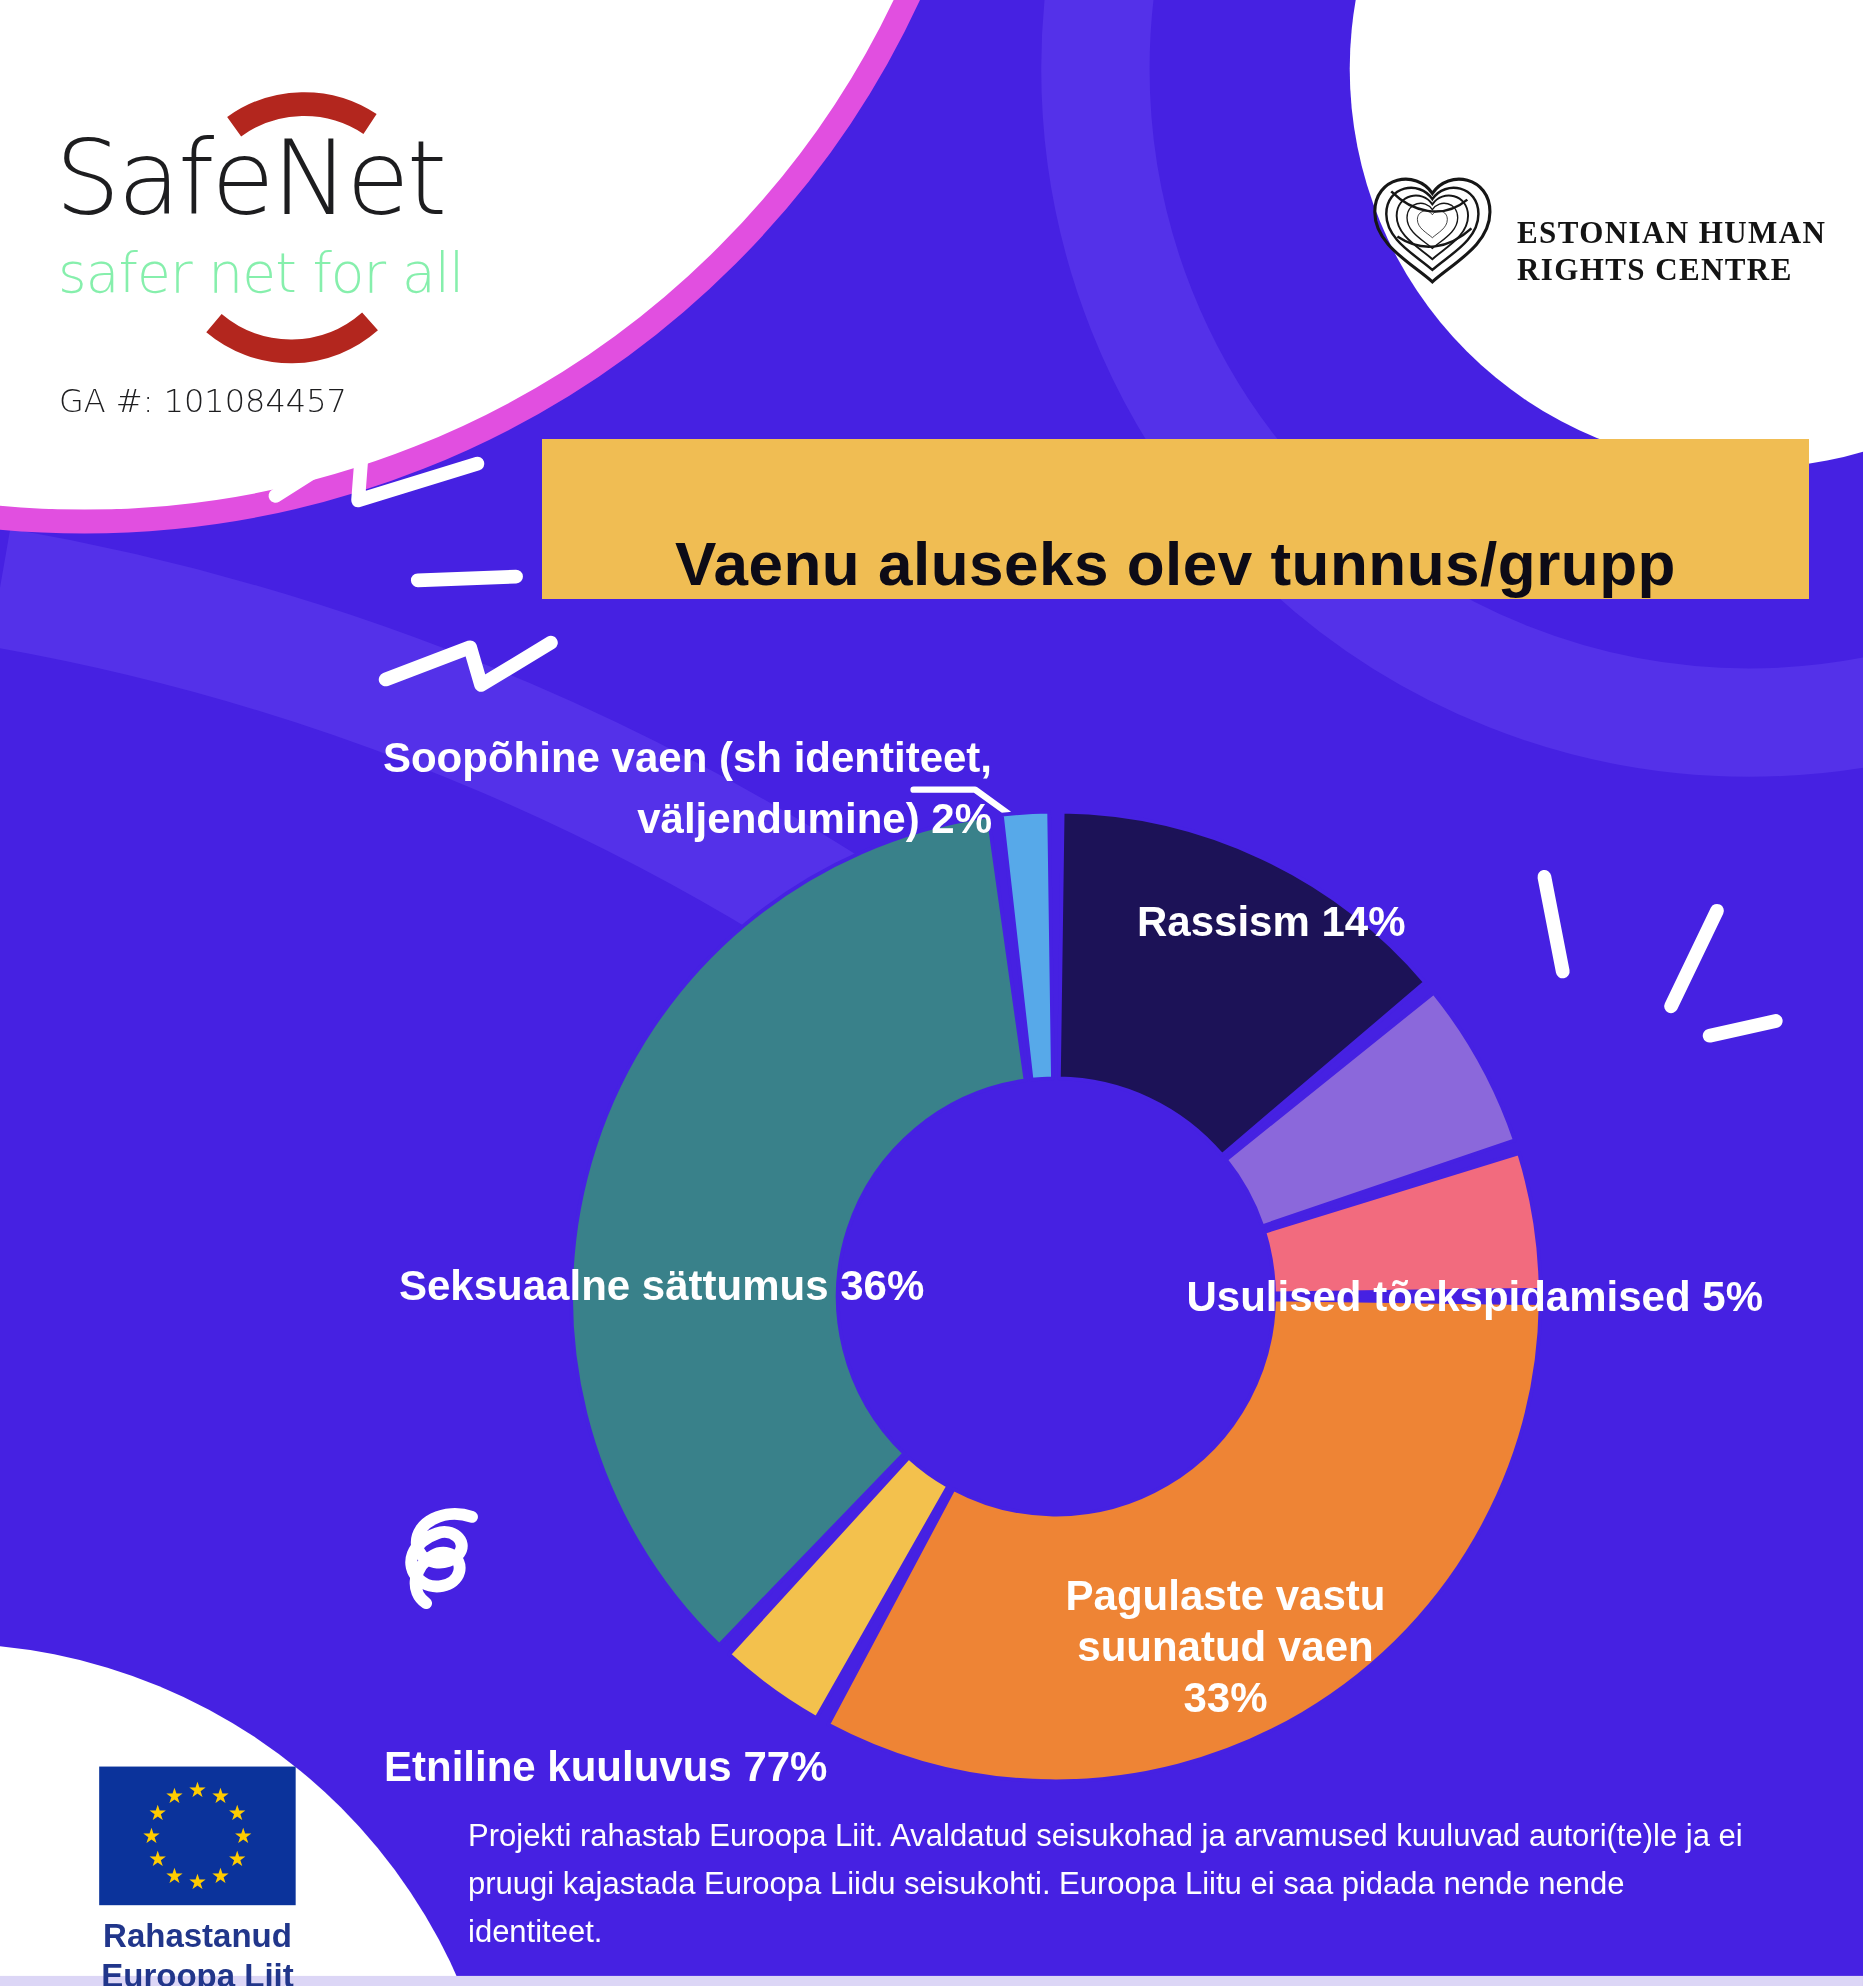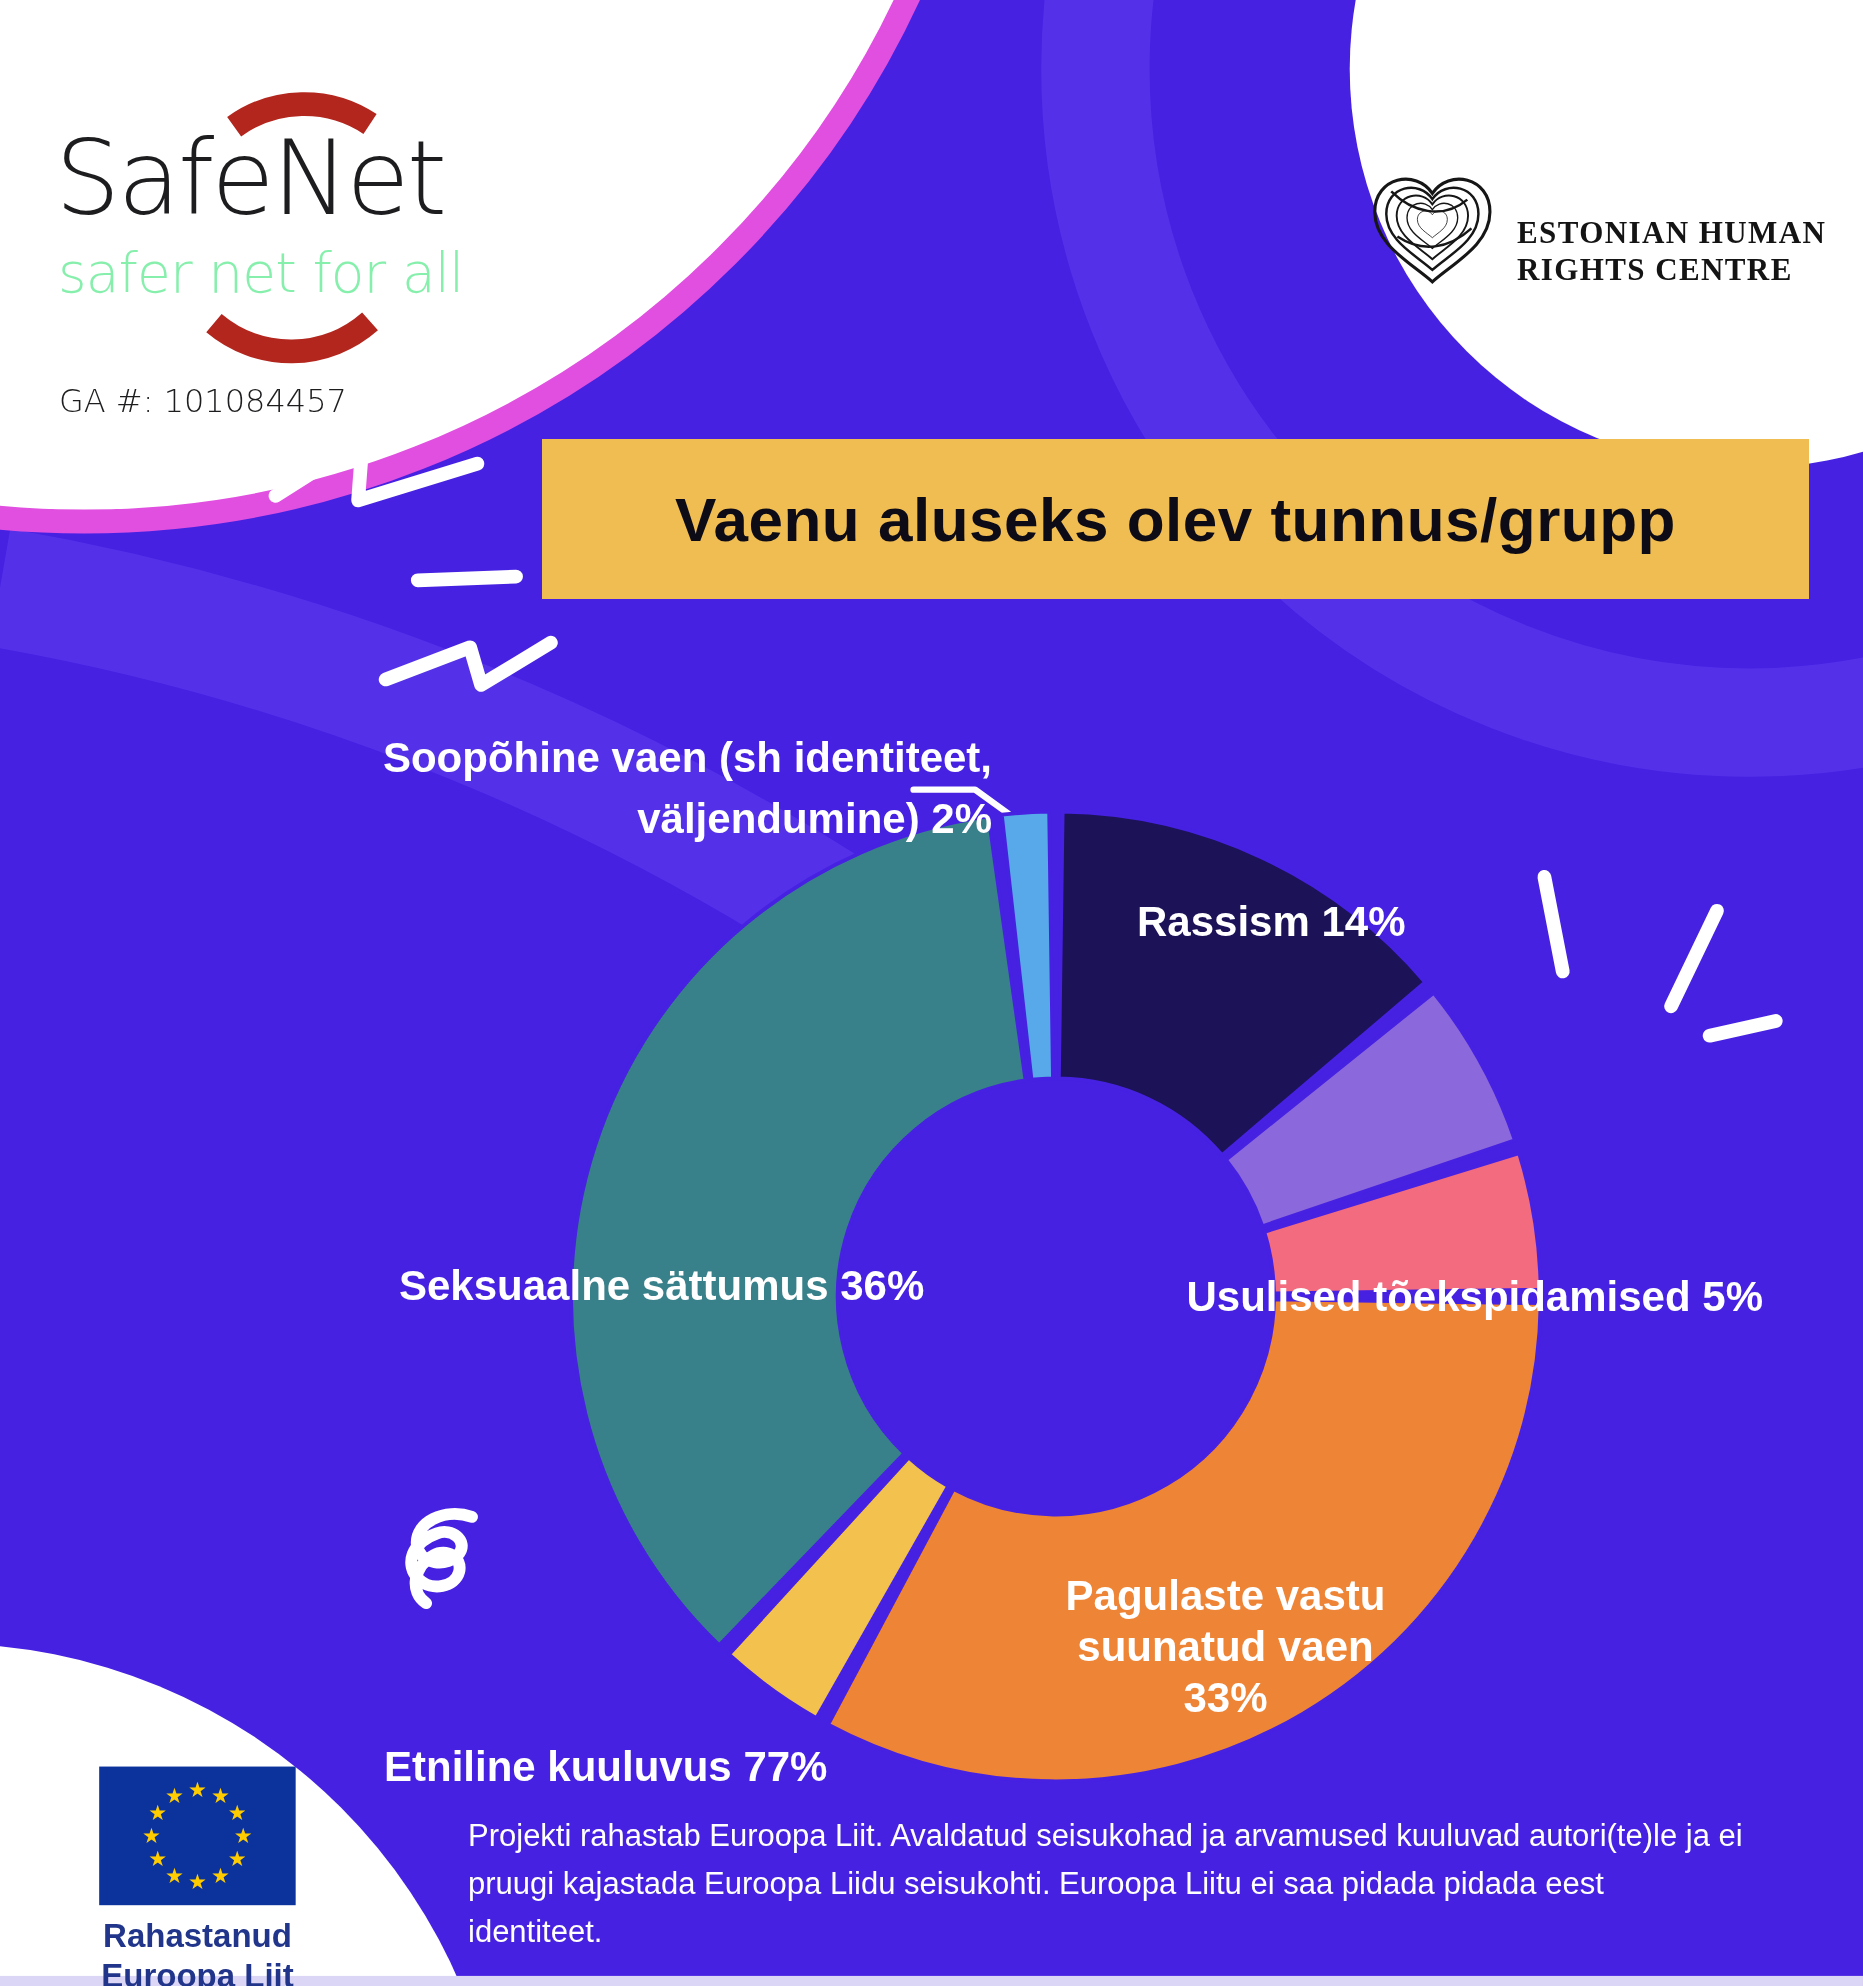--- a/index.html
+++ b/index.html
@@ -18,21 +18,21 @@
     font-size:32px;color:#1d1d1f;z-index:3;}
 
   
   .ehrc{font-family:"Liberation Serif",serif;font-weight:600;font-size:31px;color:#141414;
     letter-spacing:1.4px;z-index:3;margin-top:24px;}
   .ehrc.l1{left:1517px;top:191px;}
   .ehrc.l2{left:1517px;top:228px;}
 
   
   .banner{left:542px;top:439px;width:1267px;height:160px;background:#F0BD53;z-index:2;
-    display:flex;align-items:center;justify-content:center;}
+    display:flex;align-items:flex-end;justify-content:center;}
   .banner .title{font-size:62px;font-weight:800;color:#0D0B16;letter-spacing:0.5px;white-space:nowrap;}
 
   
   .clabel{color:#ffffff;font-weight:700;font-size:42px;z-index:2;white-space:pre-line;margin-top:44px;}
   .lbl-soopohine{right:871px;top:683px;text-align:right;line-height:61px;}
   .lbl-rassism{left:1137px;top:854px;}
   .lbl-moslem{right:33px;top:1067px;text-align:right;}
   .lbl-usulised{right:100px;top:1229px;text-align:right;}
   .lbl-seksuaalne{left:399px;top:1218px;}
   .lbl-pagulased{left:950px;top:1526px;width:551px;text-align:center;line-height:51px;}
@@ -145,16 +145,16 @@
 suunatud vaen
 33%</div>
   <div class="abs clabel lbl-etniline">Etniline kuuluvus 77%</div>
 
   <div class="abs eu-text">
     <div>Rahastanud</div>
     <div>Euroopa Liit</div>
   </div>
 
   <div class="abs disclaimer dl1">Projekti rahastab Euroopa Liit. Avaldatud seisukohad ja arvamused kuuluvad autori(te)le ja ei</div>
-  <div class="abs disclaimer dl2">pruugi kajastada Euroopa Liidu seisukohti. Euroopa Liitu ei saa pidada pidada eest</div>
+  <div class="abs disclaimer dl2">pruugi kajastada Euroopa Liidu seisukohti. Euroopa Liitu ei saa pidada nende nende</div>
   <div class="abs disclaimer dl3">identiteet.</div>
 </div>
 
 
 </body></html>

